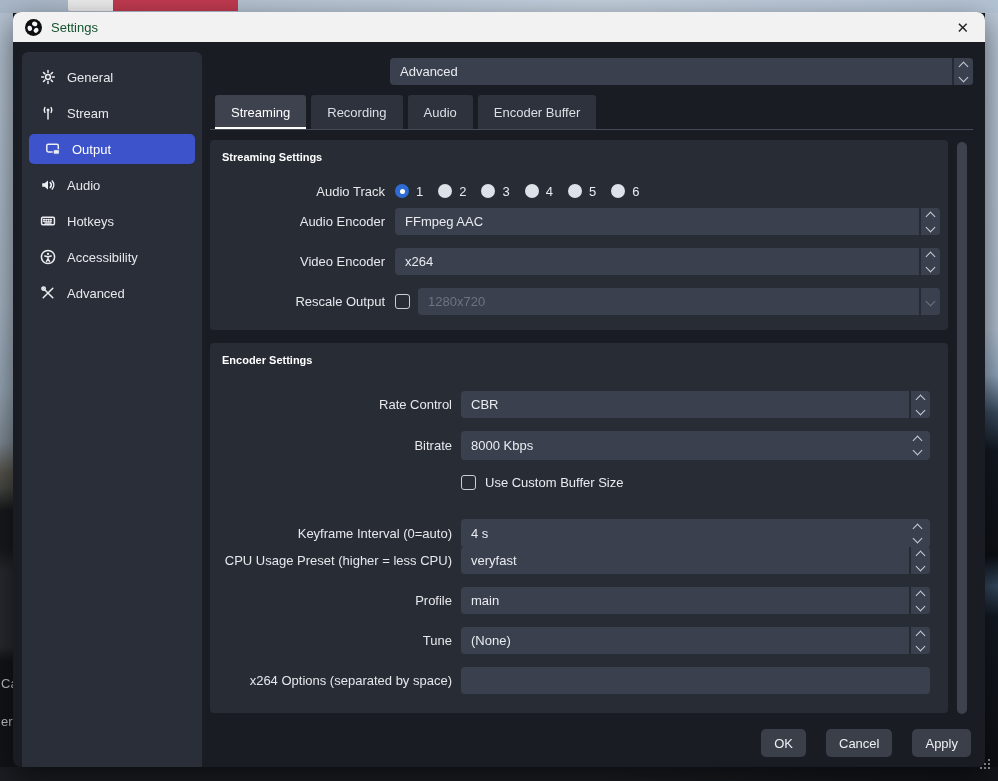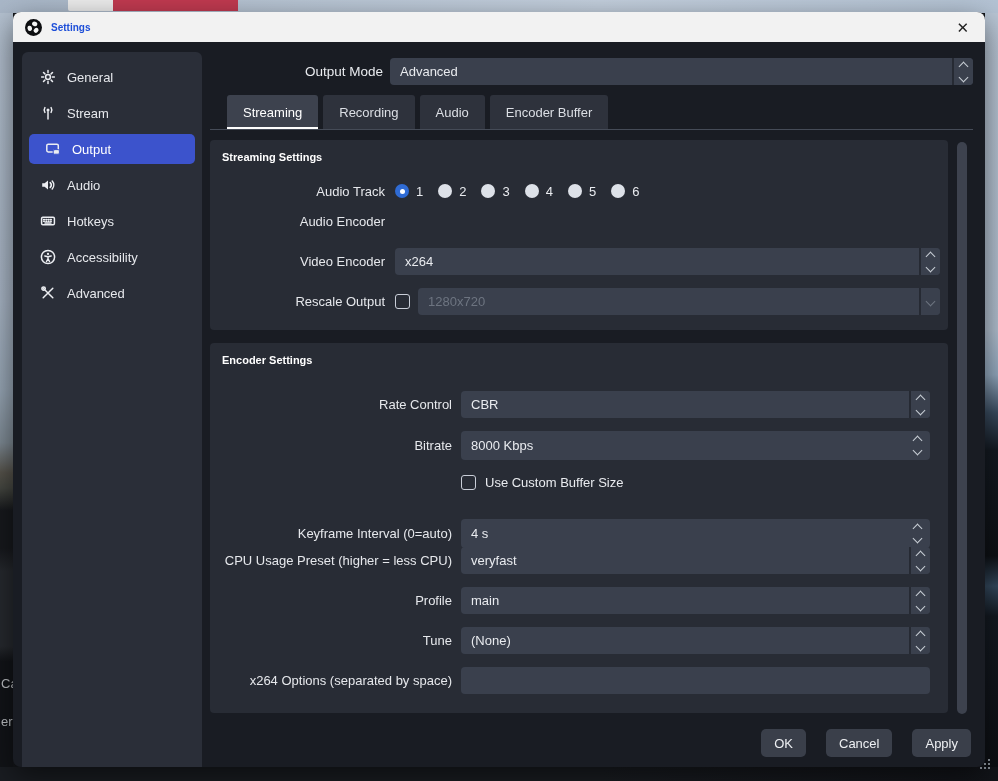--- a/index.html
+++ b/index.html
@@ -30,21 +30,21 @@
   .size-grip i:nth-child(4){left:10px;top:10px;}
   .size-grip i:nth-child(5){left:6px;top:10px;}
   .size-grip i:nth-child(6){left:2px;top:10px;}
 
   
   .win{position:absolute;left:13px;top:12px;width:972px;height:755px;
     background:var(--window-bg,#191c23);border-radius:8px;overflow:hidden;z-index:10;
     box-shadow:0 10px 30px rgba(0,0,0,.55);}
   .titlebar{height:30px;background:var(--titlebar-bg,#f2f2f2);display:flex;align-items:center;padding:0 12px;}
   .titlebar .obs-logo{width:17px;height:17px;margin-right:9px;display:inline-flex;}
-  .titlebar .t-title{font-size:10px;color:#1d4ed8;font-weight:bold;}
+  .titlebar .t-title{font-size:13px;color:#14532d;}
   .titlebar .t-close{margin-left:auto;font-size:15px;color:#222;cursor:default;padding:0 4px;line-height:1;}
 
   
   .sidebar{position:absolute;left:9px;top:40px;width:180px;height:765px;
     background:var(--sidebar-bg,#2a2e38);border-radius:6px;}
   .side-item{position:relative;height:30px;margin:6px 7px 6px 7px;border-radius:5px;
     display:flex;align-items:center;gap:11px;padding-left:11px;color:#e6e8ec;font-size:13px;}
   .side-item:first-child{margin-top:10px;}
   .side-item.active{background:var(--accent,#3c53cc);color:#fff;padding-left:16px;}
   .side-item .s-icon{width:16px;height:16px;display:inline-flex;flex:none;}
@@ -64,21 +64,21 @@
   .chev.up{transform:rotate(-135deg);}
   .chev.down{transform:rotate(45deg);}
   .combo.disabled .val{color:var(--disabled-text,#6d7480);}
   .combo.disabled .chev{border-color:#6d7480;}
 
   
   .tabs{position:absolute;left:202px;top:83px;height:34px;display:flex;gap:5px;}
   .tab{position:relative;height:34px;padding:0 16px;display:flex;align-items:center;
     background:var(--tab-inactive-bg,#2e323c);color:#dcdfe5;font-size:13px;border:none;
     border-radius:3px 3px 0 0;font-family:inherit;}
-  .tab.active{background:var(--tab-active-bg,#3d424e);color:#fff;margin-left:12px;}
+  .tab.active{background:var(--tab-active-bg,#3d424e);color:#fff;}
   .tab.active::after{content:'';position:absolute;left:0;right:0;bottom:0;height:2px;
     background:var(--tab-underline,#ffffff);}
   .tabs-divider{position:absolute;left:197px;top:117px;width:763px;height:1px;background:#454b57;}
 
   
   .panel{position:absolute;left:197px;width:738px;background:var(--panel-bg,#282c35);border-radius:4px;}
   .panel.p1{top:128px;height:190px;}
   .panel.p2{top:331px;height:370px;}
   .panel .p-title{position:absolute;left:12px;top:11px;font-size:11px;font-weight:bold;color:#fff;}
   .row{position:absolute;left:0;right:0;display:flex;align-items:center;}
@@ -206,21 +206,20 @@
         <span class="s-icon">
           <svg viewBox="0 0 16 16" fill="none" stroke="#eceef2" stroke-width="1.5" stroke-linecap="round" stroke-linejoin="round">
             <path d="M3.2 3.2l9.6 9.6M12.8 3.2L3.2 12.8"></path>
             <circle cx="3.6" cy="3.6" r="1.7"></circle>
           </svg>
         </span>
         <span>Advanced</span>
       </div>
     </div>
 
-  <div class="om-label">Output Mode</div>
   <div class="om-combo">
     <div class="combo">
       <div class="val">Advanced</div>
       <div class="sep"></div>
       <div class="spin">
           <span class="chev up"></span>
           <span class="chev down"></span>
         </div>
     </div>
   </div>
@@ -261,20 +260,28 @@
           </span>
           <span class="radio">
             <span class="rdot"></span>
             <span>6</span>
           </span>
         </div>
     </div>
 
     <div class="row" style="top:68px;height:27px;">
       <div class="row-label">Audio Encoder</div>
+      <div class="field combo">
+        <div class="val">FFmpeg AAC</div>
+        <div class="sep"></div>
+        <div class="spin">
+            <span class="chev up"></span>
+            <span class="chev down"></span>
+          </div>
+      </div>
     </div>
 
     <div class="row" style="top:108px;height:27px;">
       <div class="row-label">Video Encoder</div>
       <div class="field combo">
         <div class="val">x264</div>
         <div class="sep"></div>
         <div class="spin">
             <span class="chev up"></span>
             <span class="chev down"></span>

